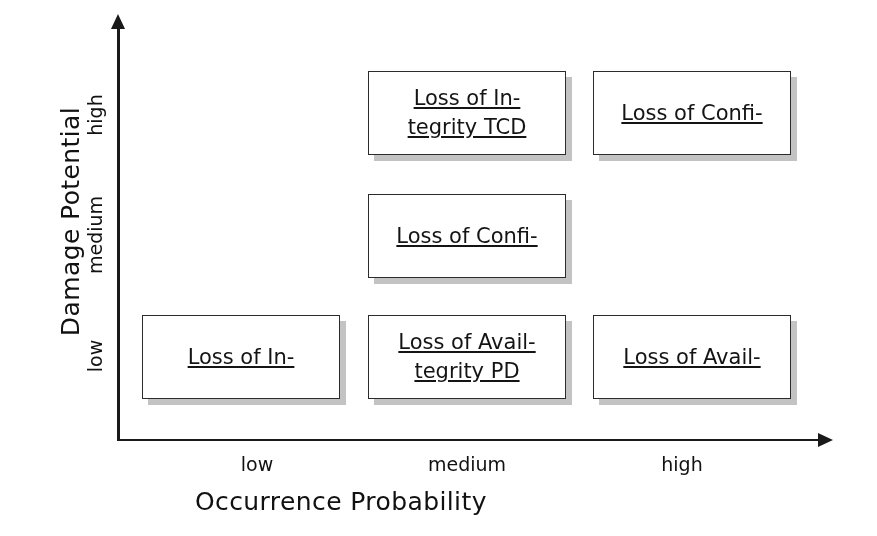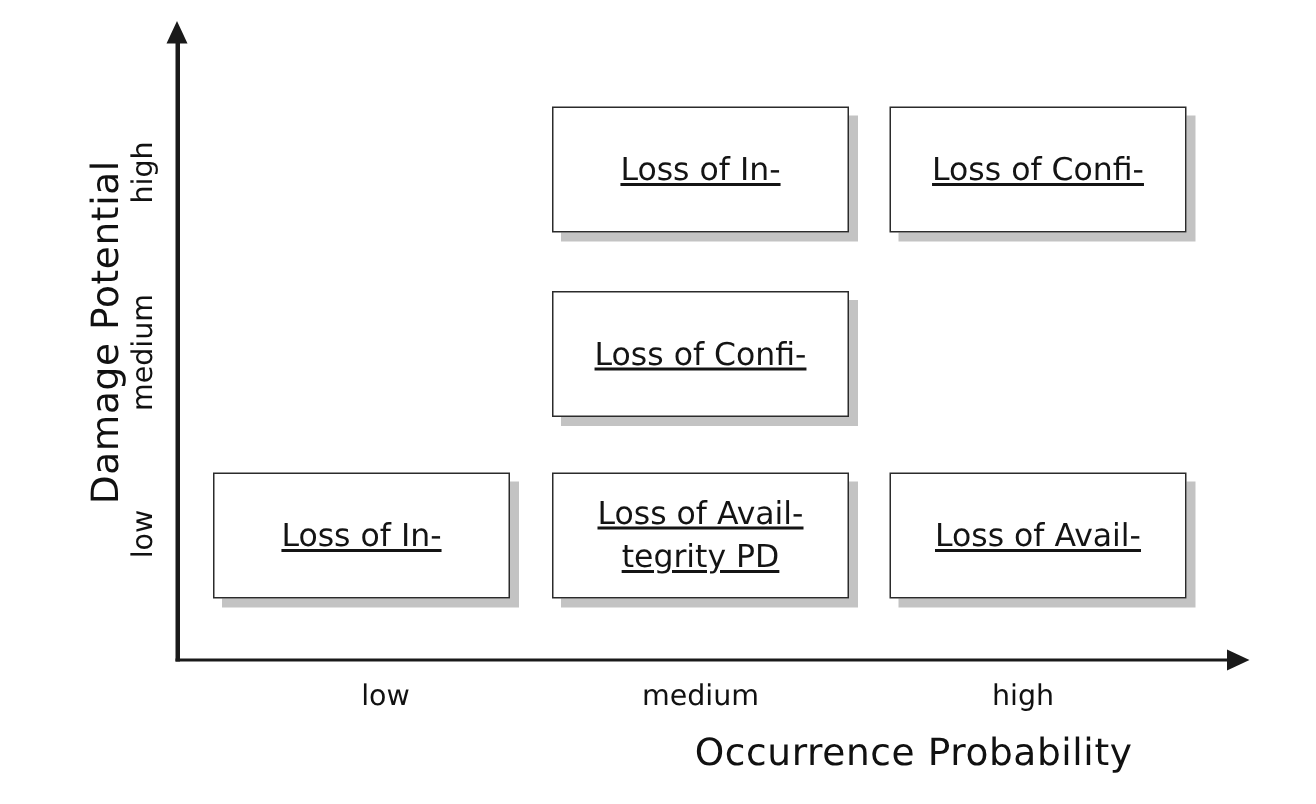--- a/index.html
+++ b/index.html
@@ -66,21 +66,21 @@
     color: #111111;
     letter-spacing: 0.4px;
     transform: rotate(-90deg);
     white-space: nowrap;
   }
   #x-axis-title {
     position: absolute;
     left: 195px;
     top: 487px;
     width: 560px;
-    text-align: right;
+    text-align: left;
     font-size: 25px;
     color: #111111;
     letter-spacing: 0.4px;
     white-space: nowrap;
   }
 
   
   .y-tick {
     position: absolute;
     font-size: 19px;
@@ -136,20 +136,21 @@
   <div class="y-tick" style="left: 60px; top: 104px; width: 70px;">high</div>
   <div class="y-tick" style="left: 41px; top: 224px; width: 108px;">medium</div>
   <div class="y-tick" style="left: 61px; top: 345px; width: 68px;">low</div>
 
   <div class="x-tick" style="left: 197px; width: 120px;">low</div>
   <div class="x-tick" style="left: 407px; width: 120px;">medium</div>
   <div class="x-tick" style="left: 622px; width: 120px;">high</div>
 
   <div class="risk-box" style="left: 368px; top: 71px; width: 198px; height: 84px;">
     <span class="line">Loss of In-</span>
+    <span class="line">tegrity TCD</span>
   </div>
 
   <div class="risk-box" style="left: 593px; top: 71px; width: 198px; height: 84px;">
     <span class="line">Loss of Confi-</span>
   </div>
 
   <div class="risk-box" style="left: 368px; top: 194px; width: 198px; height: 84px;">
     <span class="line">Loss of Confi-</span>
   </div>
 

